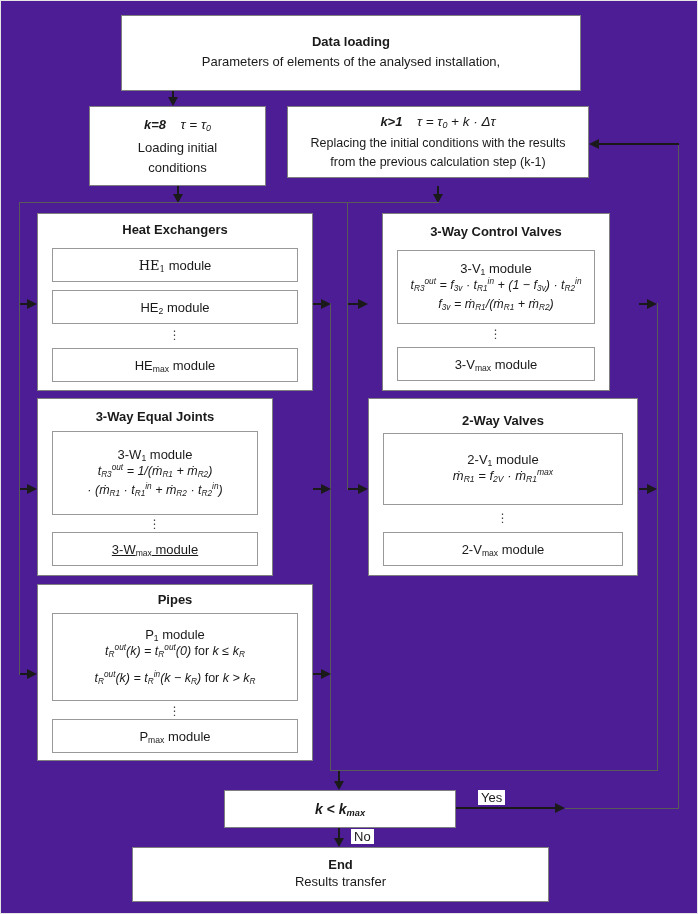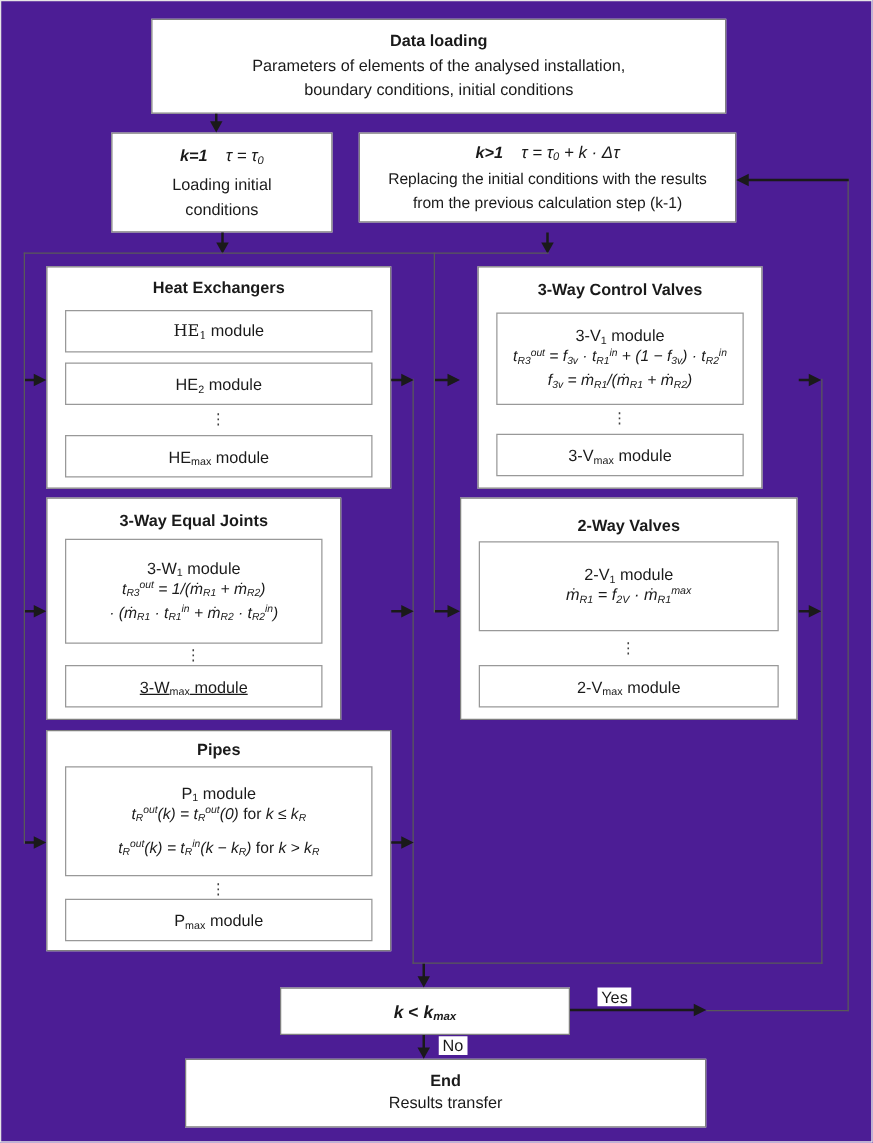--- a/index.html
+++ b/index.html
@@ -33,26 +33,25 @@
   .hdr-line{font-size:13px;line-height:1.5;}
 </style>
 </head>
 <body>
 
 <div class="canvas">
 
   <div class="box ctr" style="left:120px;top:14px;width:460px;height:76px;">
     <div style="font-weight:700;font-size:13px;margin-bottom:3px;">Data loading</div>
     <div class="hdr-line">Parameters of elements of the analysed installation,</div>
-    <div class="hdr-line">boundary conditions, initial conditions</div>
   </div>
 
   <div class="box ctr" style="left:88px;top:105px;width:177px;height:80px;">
     <div style="margin-bottom:4px;">
-      <span class="cond">k=1</span>
+      <span class="cond">k=8</span>
       <span class="frm" style="margin-left:10px;font-size:13.5px;"><em>τ = τ<sub>0</sub></em></span>
     </div>
     <div class="hdr-line">Loading initial</div>
     <div class="hdr-line">conditions</div>
   </div>
 
   <div class="box ctr" style="left:286px;top:105px;width:302px;height:72px;">
     <div style="margin-bottom:2px;">
       <span class="cond">k&gt;1</span>
       <span class="frm" style="margin-left:10px;font-size:13.5px;"><em>τ = τ<sub>0</sub> + k · Δτ</em></span>
@@ -126,21 +125,21 @@
         <span>P<sub>max</sub> module</span>
       </div>
   </div>
 
   <div class="box ctr" style="left:223px;top:789px;width:232px;height:38px;font-weight:700;font-size:14px;">
     <span><em>k</em> &lt; <em>k<sub>max</sub></em></span>
   </div>
   <div class="lab" style="left:477px;top:789px;">Yes</div>
   <div class="lab" style="left:350px;top:828px;">No</div>
 
-  <div class="box ctr" style="left:131px;top:846px;width:417px;height:55px;margin-left:16px;">
+  <div class="box ctr" style="left:131px;top:846px;width:417px;height:55px;">
     <div style="font-weight:700;font-size:13px;">End</div>
     <div class="hdr-line">Results transfer</div>
   </div>
 
   <div class="sh" style="left:171px;top:90px;width:2px;height:8px;"></div>
   <div class="tr tr-d" style="left:167px;top:96px;"></div>
 
   <div class="sh" style="left:176px;top:185px;width:2px;height:10px;"></div>
   <div class="tr tr-d" style="left:172px;top:193px;"></div>
 

